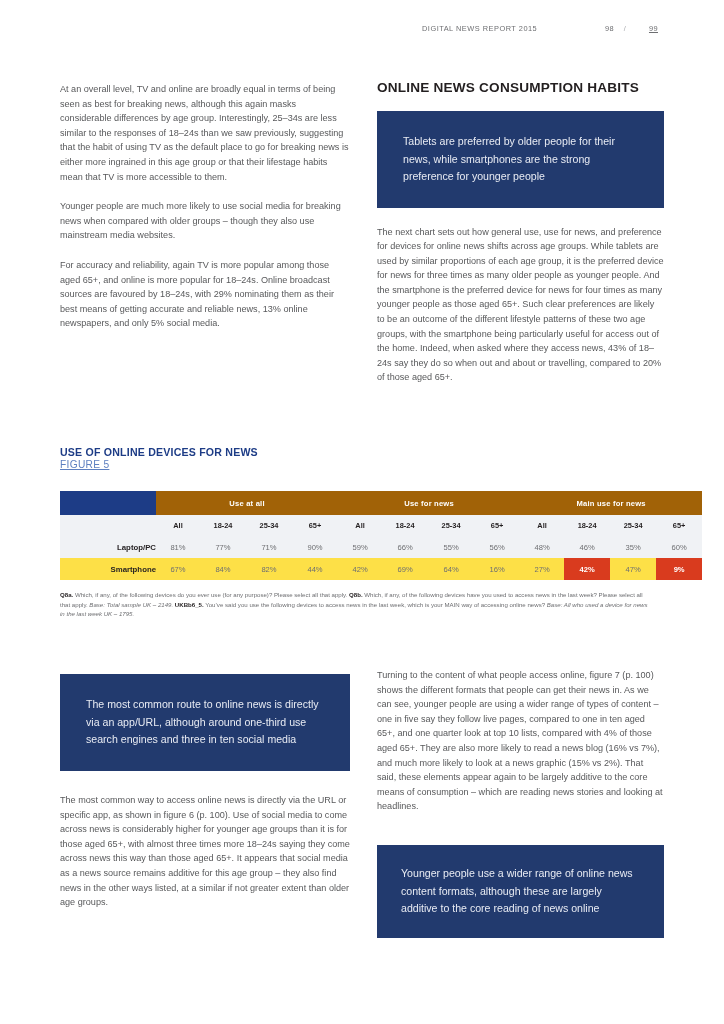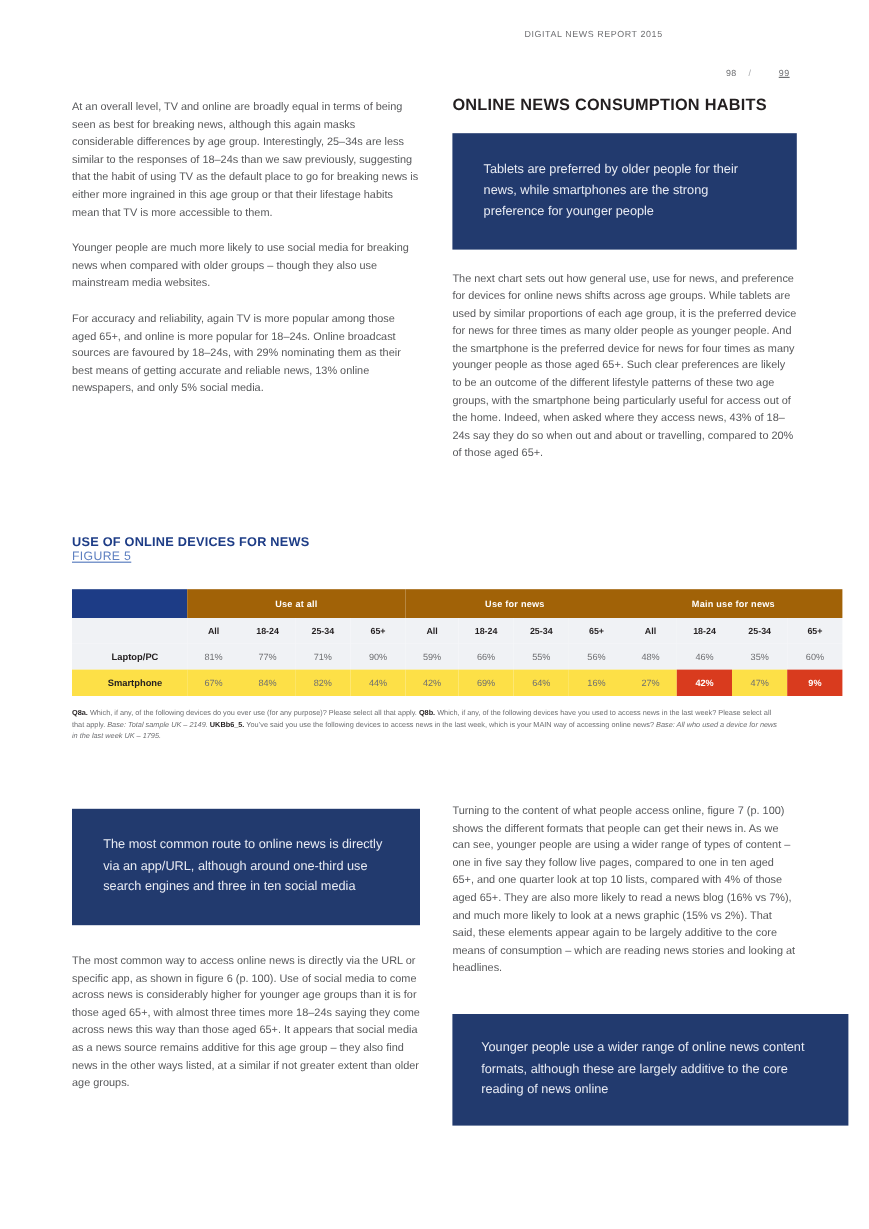--- a/index.html
+++ b/index.html
@@ -22,31 +22,31 @@
     top: 24px;
     left: 0;
     right: 0;
     height: 16px;
     font-size: 7.4px;
     letter-spacing: 0.5px;
     color: #6d6e71;
   }
   .page-header .hdr-title {
     position: absolute;
-    left: 437px;
+    left: 422px;
     top: 0;
   }
   .page-header .hdr-pages {
     position: absolute;
     left: 592px;
     top: 0;
     width: 70px;
     letter-spacing: 0.4px;
   }
-  .page-header .pg-a { display: inline-block; width: 22px; text-align: right; margin-top: 32px;}
+  .page-header .pg-a { display: inline-block; width: 22px; text-align: right;}
   .page-header .pg-sep { display: inline-block; width: 22px; text-align: center; color:#a7a9ac;}
   .page-header .pg-b { display: inline-block; width: 22px; text-align: right; text-decoration: underline;}
 
   
   .col-left {
     position: absolute;
     left: 60px;
     top: 82px;
     width: 290px;
   }
@@ -137,21 +137,21 @@
     text-align: center;
   }
   .sub-head th.rowlabel { background: #f0f2f5; }
   tbody tr td {
     height: 22px;
     font-size: 7.6px;
     text-align: center;
     color: #6d6e71;
   }
   tbody tr td.rowlabel {
-    text-align: center;
+    text-align: right;
     padding-left: 9px;
     font-weight: bold;
     font-size: 7.8px;
     color: #231f20;
   }
   tbody tr.odd td { background: #f0f2f5; }
   tbody tr.even td { background: #fde047; }
   tbody tr td.hl {
     background: #d93b1e;
     color: #ffffff;
@@ -185,21 +185,21 @@
   .lower-right-text {
     position: absolute;
     left: 377px;
     top: 668px;
     width: 287px;
   }
   .lower-right-quote {
     position: absolute;
     left: 377px;
     top: 845px;
-    width: 330px;
+    width: 287px;
   }
   .lower-right-quote .quote-box {
     padding: 20px 24px;
   }
 </style>
 </head>
 <body>
 
 <div class="page-header">
   <span class="hdr-title">DIGITAL NEWS REPORT 2015</span>

